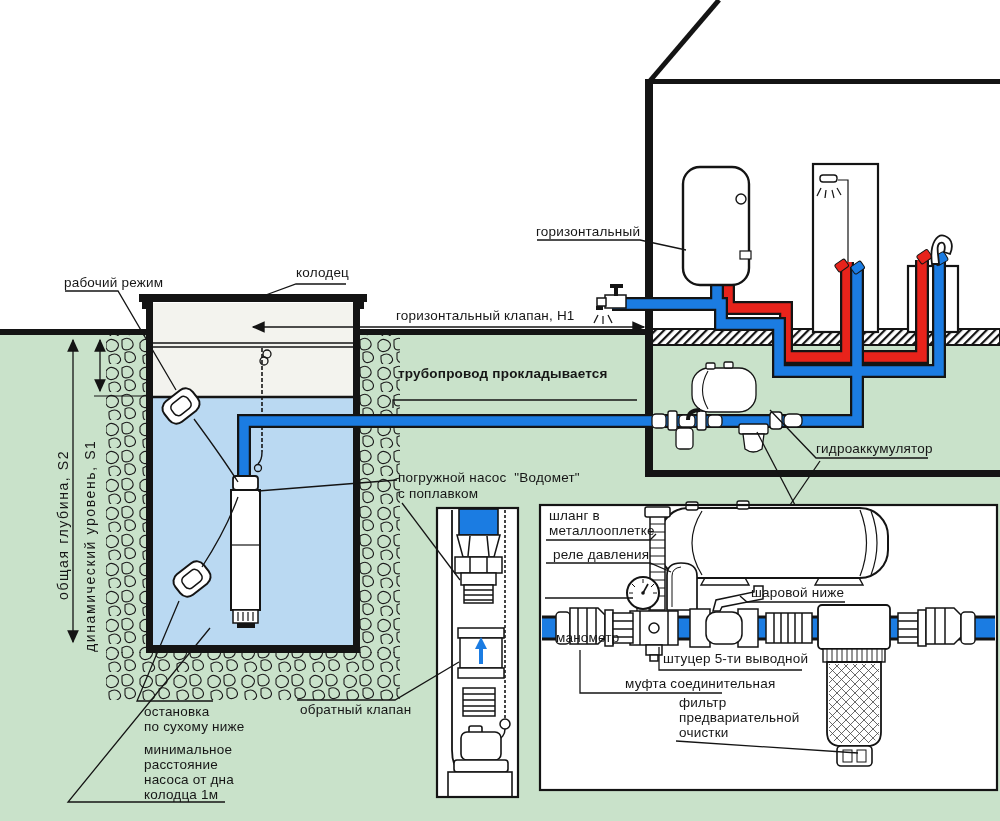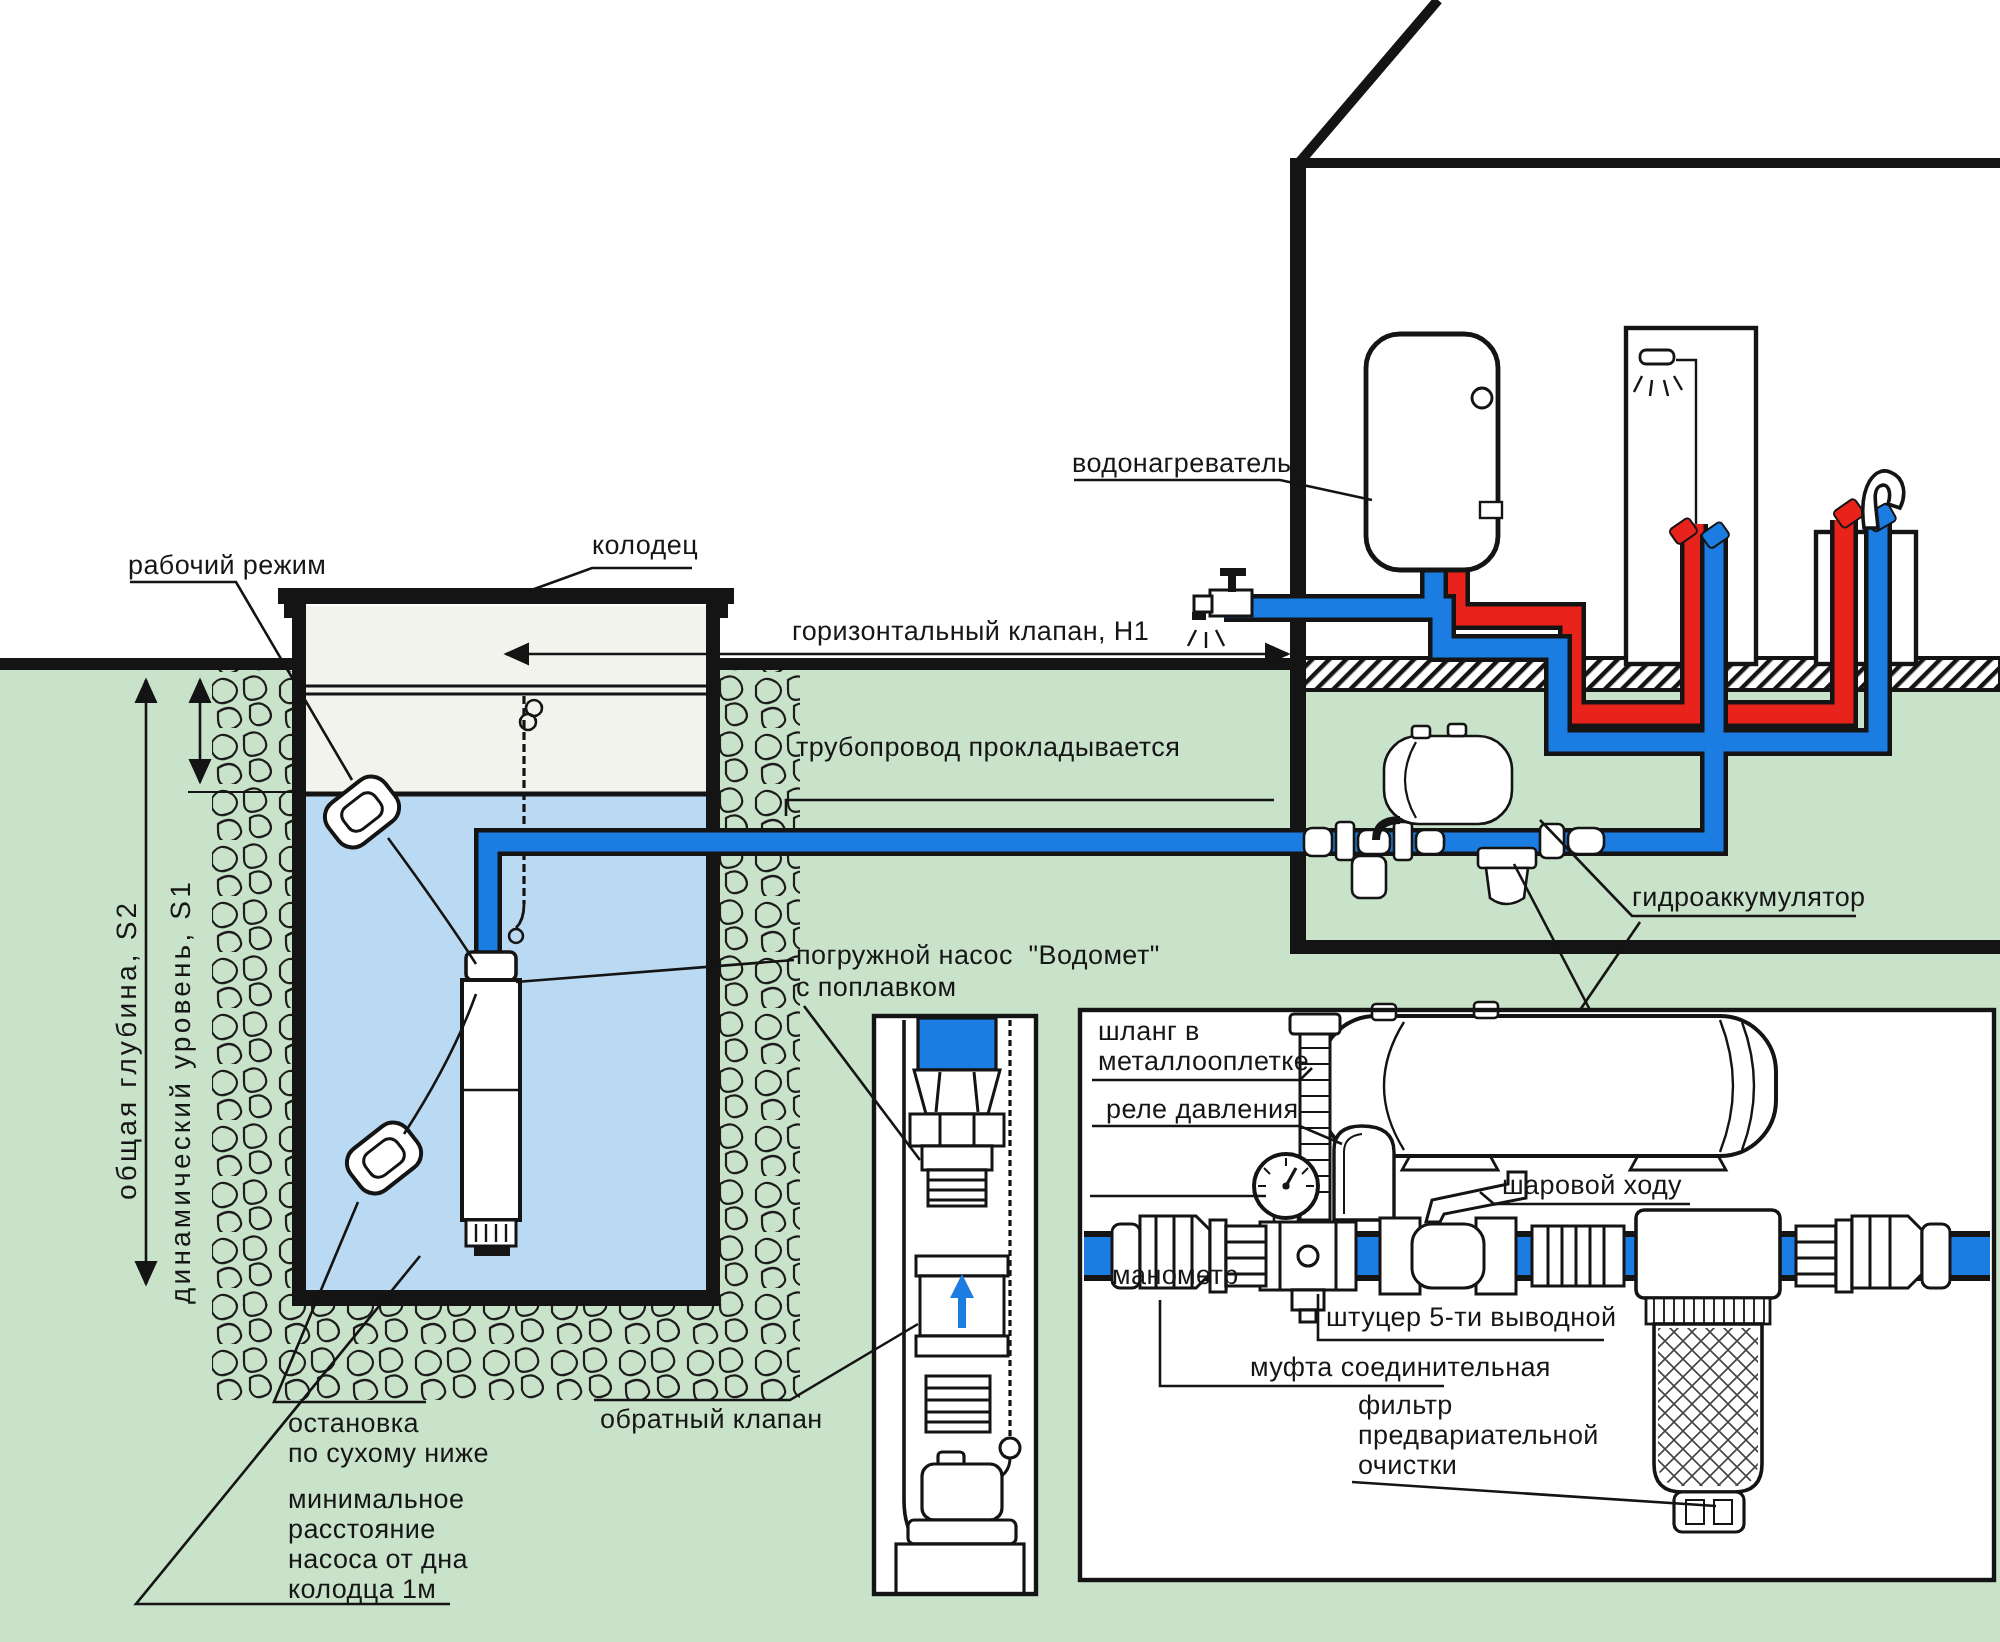--- a/index.html
+++ b/index.html
@@ -344,38 +344,38 @@
       <path d="M845,602 H747 L740,596"></path>
       <path d="M659,647 V670 H802"></path>
       <path d="M580,650 V693 H722"></path>
       <path d="M676,741 L858,753"></path>
     </g>
   </svg>
 
   <div class="lbl" style="left:64px;top:276px;">рабочий режим</div>
   <div class="lbl" style="left:296px;top:266px;">колодец</div>
   <div class="lbl" style="left:396px;top:309px;">горизонтальный клапан, Н1</div>
-  <div class="lbl" style="left:536px;top:225px;">водонагреватель</div>
-  <div class="lbl" style="left:398px;top:367px;">трубопровод прокладывается</div>
+  <div class="lbl" style="left:536px;top:225px;">горизонтальный</div>
+  <div class="lbl" style="left:398px;top:367px;font-weight:bold;">трубопровод прокладывается</div>
   <div class="lbl" style="left:398px;top:471px;">погружной насос  "Водомет"</div>
   <div class="lbl" style="left:398px;top:487px;">с поплавком</div>
   <div class="lbl" style="left:816px;top:442px;">гидроаккумулятор</div>
   <div class="lbl v" style="left:56px;top:600px;">общая глубина, S2</div>
   <div class="lbl v" style="left:83px;top:652px;">динамический уровень, S1</div>
   <div class="lbl" style="left:144px;top:705px;">остановка</div>
   <div class="lbl" style="left:144px;top:720px;">по сухому ниже</div>
   <div class="lbl" style="left:144px;top:743px;">минимальное</div>
   <div class="lbl" style="left:144px;top:758px;">расстояние</div>
   <div class="lbl" style="left:144px;top:773px;">насоса от дна</div>
   <div class="lbl" style="left:144px;top:788px;">колодца 1м</div>
   <div class="lbl" style="left:300px;top:703px;">обратный клапан</div>
   <div class="lbl" style="left:549px;top:509px;">шланг в</div>
   <div class="lbl" style="left:549px;top:524px;">металлооплетке</div>
   <div class="lbl" style="left:553px;top:548px;">реле давления</div>
   <div class="lbl" style="left:556px;top:583px;margin-top:48px;">манометр</div>
-  <div class="lbl" style="left:751px;top:586px;">шаровой ходу</div>
+  <div class="lbl" style="left:751px;top:586px;">шаровой ниже</div>
   <div class="lbl" style="left:663px;top:652px;">штуцер 5-ти выводной</div>
   <div class="lbl" style="left:577px;top:677px;margin-left:48px;">муфта соединительная</div>
   <div class="lbl" style="left:679px;top:696px;">фильтр</div>
   <div class="lbl" style="left:679px;top:711px;">предвариательной</div>
   <div class="lbl" style="left:679px;top:726px;">очистки</div>
 
 </div>
 
 </body></html>

